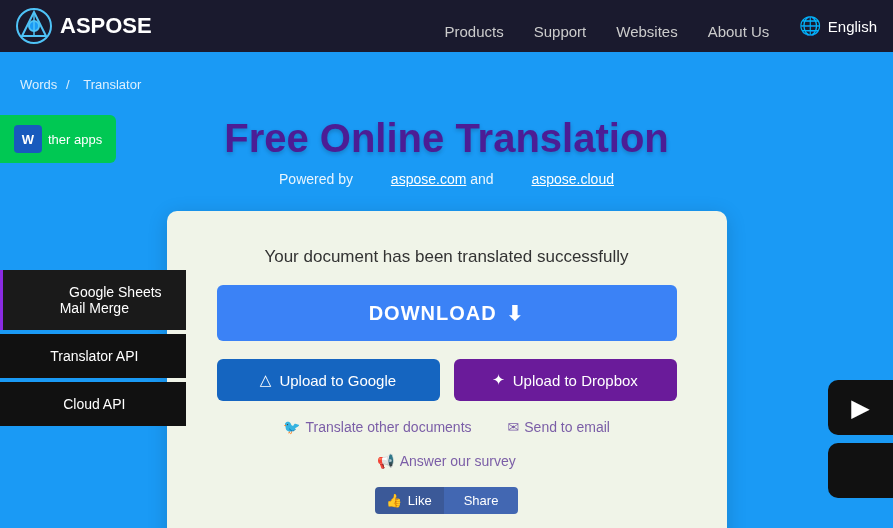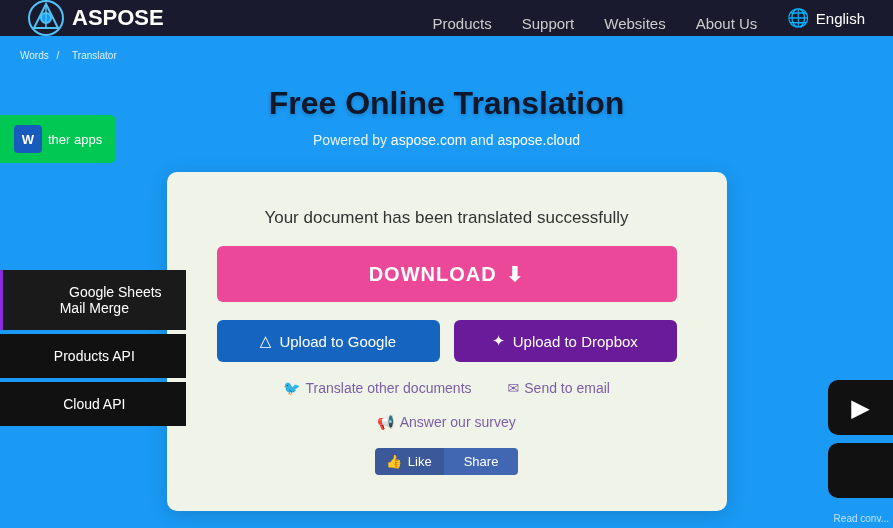--- a/index.html
+++ b/index.html
@@ -3,22 +3,22 @@
   <meta charset="utf-8">
   <style>
     * { box-sizing: border-box; margin: 0; padding: 0; }
     body { font-family: 'Segoe UI', Arial, sans-serif; background: #1a9af5; width: 893px; min-height: 528px; overflow: hidden; position: relative; }
 
     
     .navbar {
       background: #1a1a2e;
       display: flex;
       align-items: center;
-      height: 36px;
-      padding: 0 28px;
+      height: 52px;
+      padding: 0 16px;
       position: relative;
       z-index: 10;
     }
     .navbar-logo {
       display: flex;
       align-items: center;
       gap: 8px;
       color: white;
       font-size: 22px;
       font-weight: bold;
@@ -47,22 +47,23 @@
       color: white;
       font-size: 15px;
       margin-left: 30px;
       cursor: pointer;
     }
     .globe-icon { font-size: 18px; }
 
     
     .breadcrumb {
       padding: 14px 20px;
-      font-size: 10px;
+      font-size: 13px;
       color: rgba(255,255,255,0.85);
+      margin-top: 11px;
     }
     .breadcrumb a { color: rgba(255,255,255,0.85); text-decoration: none; }
     .breadcrumb span { margin: 0 5px; }
 
     
     .side-panel-left {
       position: absolute;
       left: 0;
       top: 115px;
       z-index: 20;
@@ -116,56 +117,58 @@
     }
 
     
     .main-content {
       display: flex;
       flex-direction: column;
       align-items: center;
       padding-top: 10px;
     }
     .page-title {
-      font-size: 32px;
+      font-size: 40px;
       font-weight: bold;
-      color: #0f172a;
+      color: #4c1d95;
       text-align: right;
       margin-bottom: 10px;
       text-shadow: 0 2px 4px rgba(0,0,0,0.2);
     }
     .powered-by {
       font-size: 14px;
       color: rgba(255,255,255,0.9);
       text-align: center;
       margin-bottom: 24px;
     }
     .powered-by a {
       color: white;
+      text-decoration: underline;
+      margin-left: 34px;
     }
 
     
     .card {
       background: #f0f4e8;
       border-radius: 10px;
       padding: 36px 50px;
       width: 560px;
       display: flex;
       flex-direction: column;
       align-items: center;
       gap: 18px;
       box-shadow: 0 4px 20px rgba(0,0,0,0.15);
     }
     .success-text {
       font-size: 17px;
       color: #333;
       text-align: right;
     }
     .download-btn {
-      background: #ec4899;
+      background: #3b82f6;
       color: white;
       border: none;
       border-radius: 6px;
       padding: 16px 0;
       width: 100%;
       font-size: 20px;
       font-weight: bold;
       cursor: pointer;
       letter-spacing: 1px;
       display: flex;
@@ -330,21 +333,21 @@
     <span>ther apps</span>
   </div>
 </div>
 
 <div class="side-menu">
   <div class="side-menu-item highlighted">
     <span style="white-space:pre-line;margin-left:42px;">Google Sheets
 Mail Merge</span>
   </div>
   <div class="side-menu-item">
-    <span>Products API</span>
+    <span>Translator API</span>
   </div>
   <div class="side-menu-item">
     <span>Cloud API</span>
   </div>
 </div>
 
 <div class="main-content">
   <h1 class="page-title">Free Online Translation</h1>
   <div class="powered-by">
     <span>Powered by </span><a>aspose.com</a><span> and </span><a>aspose.cloud</a>

